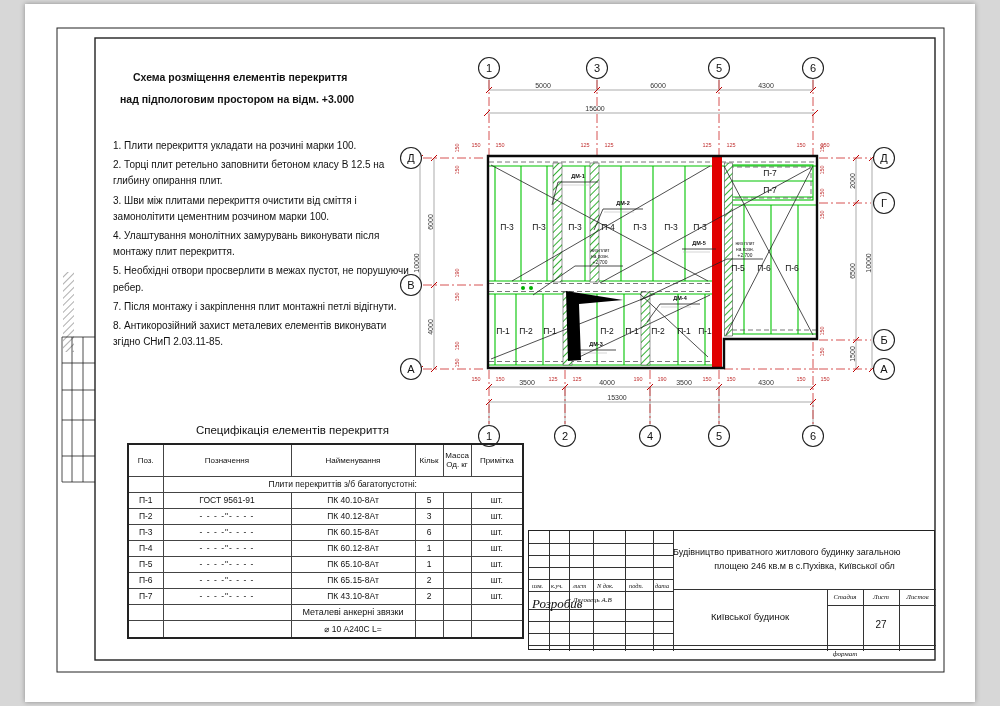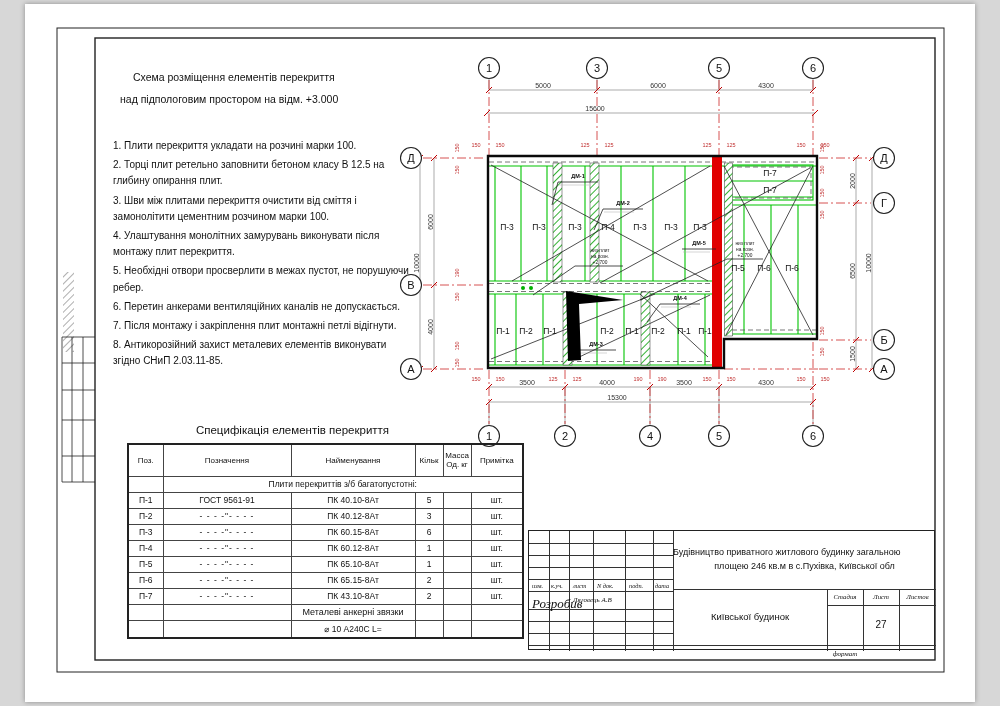--- a/index.html
+++ b/index.html
@@ -8,21 +8,21 @@
   svg.lines{position:absolute;left:0;top:0;width:1000px;height:706px;}
   .lbl{position:absolute;white-space:nowrap;color:#111;}
   .c{transform:translate(-50%,-50%);}
   .rot{transform:translate(-50%,-50%) rotate(-90deg);}
   .ax{font-size:11px;}
   .dim{font-size:7px;color:#333;}
   .off{font-size:5.5px;color:#c03030;}
   .plate{font-size:8.5px;}
   .dm{font-size:5.5px;font-weight:bold;}
   .lvl{font-size:4.8px;color:#222;}
-  .scheme-title{font-size:10.5px;color:#111;}
+  .scheme-title{font-size:10.5px;color:#111;font-weight:bold;}
   .notes{position:absolute;left:113px;top:138px;width:302px;font-size:10px;line-height:1.62;color:#111;}
   .notes div{margin-bottom:3px;}
   .spec-title{position:absolute;left:95px;top:424px;width:395px;text-align:center;font-size:11.5px;color:#111;}
   table.spec{position:absolute;left:95px;top:443px;width:395px;border-collapse:collapse;table-layout:fixed;border:2px solid #222;margin-left:32px;}
   table.spec th,table.spec td{border:1px solid #444;padding:0;text-align:center;font-weight:normal;font-size:8.5px;color:#111;overflow:hidden;}
   table.spec th{font-size:8px;line-height:1.15;}
   tr.hrow{height:32px;} tr.grow{height:16px;} tr.drow{height:16px;} tr.frow{height:16px;} tr.qrow{height:18px;}
   td.nm{text-align:left;padding-left:10px;font-size:9px;}
   td.grp{text-align:left;padding-left:38px;font-size:9px;}
   td.ditto{font-size:7px;letter-spacing:1px;color:#222;}
@@ -245,21 +245,20 @@
 
   <span class="lbl scheme-title" style="left:133px;top:71px;">Схема розміщення  елементів перекриття</span>
   <span class="lbl scheme-title" style="left:120px;top:93px;">над підпологовим простором на відм.  +3.000</span>
 
   <div class="notes">
     <div>1. Плити перекриття укладати на розчині марки 100.</div>
     <div>2. Торці плит ретельно заповнити бетоном класу В 12.5 на глибину опирання плит.</div>
     <div>3. Шви між плитами перекриття очистити від сміття і замонолітити цементним розчином марки 100.</div>
     <div>4. Улаштування монолітних замурувань виконувати після монтажу плит перекриття.</div>
     <div>5. Необхідні отвори просверлити в межах пустот, не порушуючи ребер.</div>
-    <div>6. Перетин анкерами вентиляційних каналів не допускається.</div>
     <div>7. Після монтажу і закріплення плит монтажні петлі відігнути.</div>
     <div>8. Антикорозійний захист металевих елементів виконувати згідно СНиП 2.03.11-85.</div>
   </div>
 
   <span class="lbl c ax" style="left:489px;top:68px;">1</span>
   <span class="lbl c ax" style="left:597px;top:68px;">3</span>
   <span class="lbl c ax" style="left:719px;top:68px;">5</span>
   <span class="lbl c ax" style="left:813px;top:68px;">6</span>
   <span class="lbl c ax" style="left:489px;top:436px;">1</span>
   <span class="lbl c ax" style="left:565px;top:436px;">2</span>

